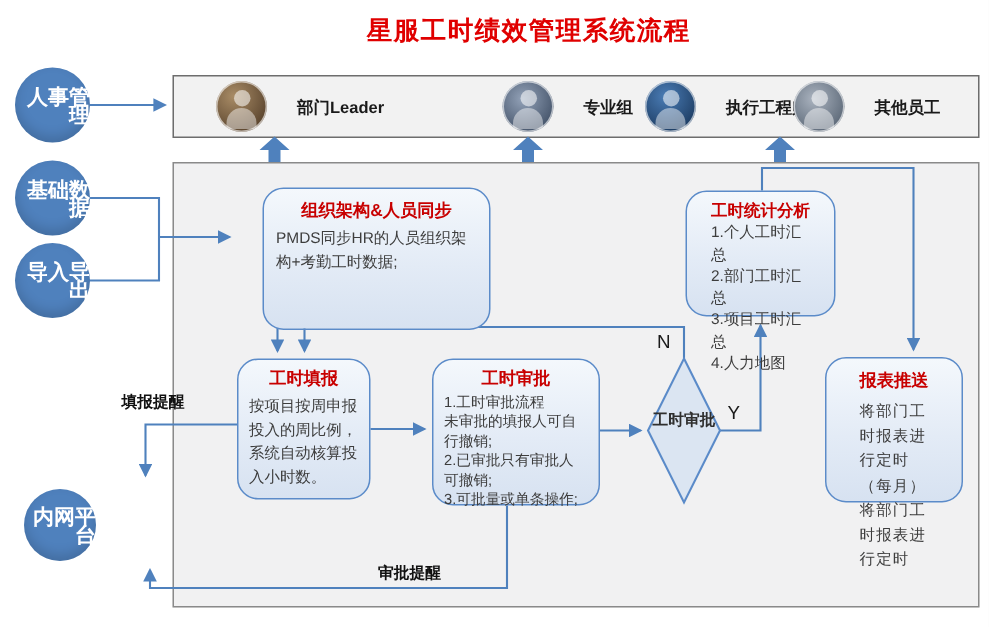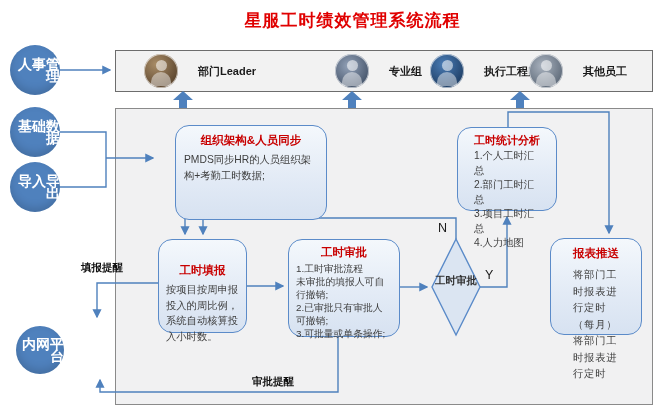--- a/index.html
+++ b/index.html
@@ -117,21 +117,21 @@
   </div>
 
   <div class="abs fbox" id="box-stats" style="left:457px;top:127px;width:100px;height:84px;padding:4px 16px;">
     <div class="fbox-title" style="font-size:11px;margin:1px 0 1px 0;">工时统计分析</div>
     <div class="fbox-body">1.个人工时汇总</div>
     <div class="fbox-body">2.部门工时汇总</div>
     <div class="fbox-body">3.项目工时汇总</div>
     <div class="fbox-body">4.人力地图</div>
   </div>
 
-  <div class="abs fbox" id="box-fill" style="left:158px;top:239px;width:89px;height:94px;padding:21px 7px;">
+  <div class="abs fbox" id="box-fill" style="left:158px;top:239px;width:89px;height:94px;padding:3px 7px;">
     <div class="fbox-title">工时填报</div>
     <div class="fbox-body">按项目按周申报投入的周比例，系统自动核算投入小时数。</div>
   </div>
 
   <div class="abs fbox" id="box-approve" style="left:288px;top:239px;width:112px;height:98px;padding:4px 7px;">
     <div class="fbox-title" style="margin:1px 0 2px 0;">工时审批</div>
     <div class="fbox-body">1.工时审批流程</div>
     <div class="fbox-body">未审批的填报人可自行撤销;</div>
     <div class="fbox-body">2.已审批只有审批人可撤销;</div>
     <div class="fbox-body">3.可批量或单条操作;</div>

